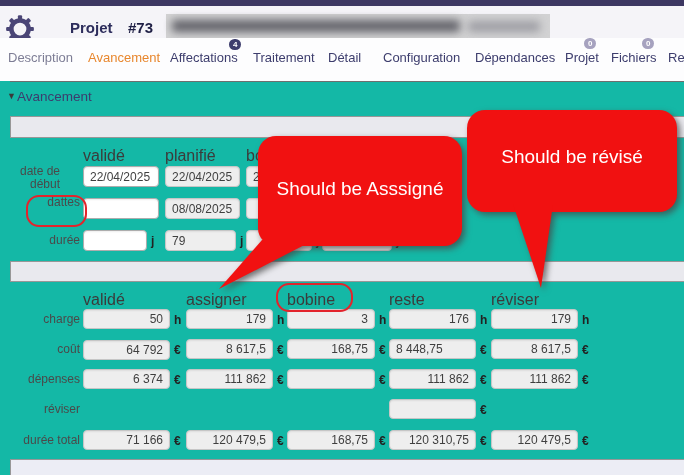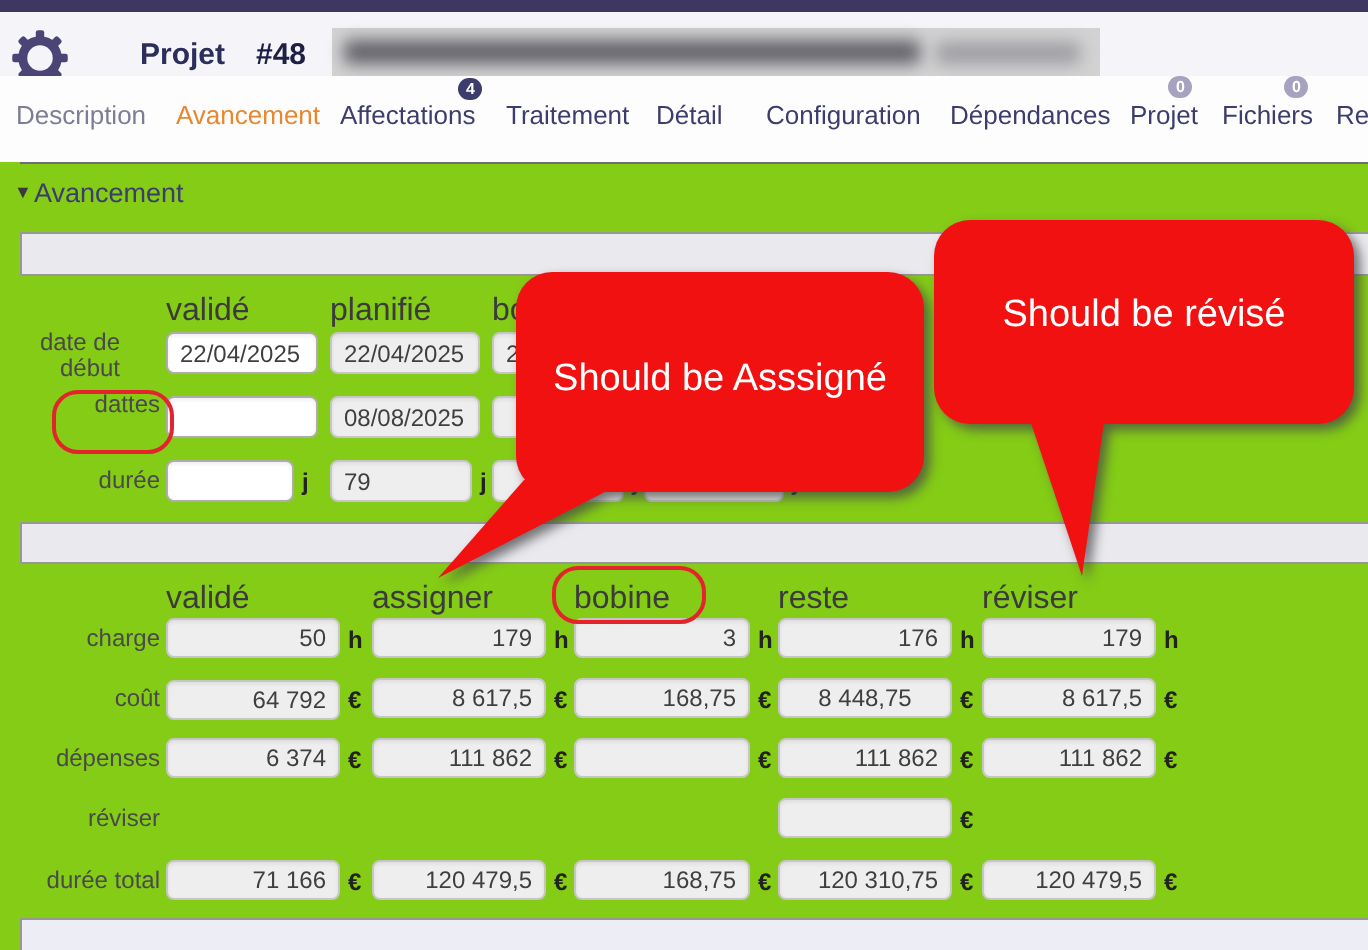--- a/index.html
+++ b/index.html
@@ -1,17 +1,17 @@
 <!DOCTYPE html>
 <html><head>
 <meta charset="utf-8">
 <style>
   html,body{margin:0;padding:0;background:#fff;}
   .screen{position:relative;width:684px;height:475px;overflow:hidden;
-          font-family:"Liberation Sans","DejaVu Sans",sans-serif;background:#84cc16;}
+          font-family:"Liberation Sans","DejaVu Sans",sans-serif;background:#14b8a6;}
   .topstrip{position:absolute;left:0;top:0;width:684px;height:6px;background:#3d3762;}
   .headerbar{position:absolute;left:0;top:6px;width:684px;height:32px;background:#f5f4f8;}
   .gear{position:absolute;left:5px;top:8px;width:30px;height:30px;}
   .app-title{position:absolute;top:13px;font-size:15px;font-weight:bold;color:#2d2d5c;}
   .t-projet{left:70px;} .t-id{left:128px;color:#1f1f45;}
   .redacted{position:absolute;left:166px;top:8px;width:384px;height:24px;background:#d2d2d3;}
   .redacted .blur1{position:absolute;left:6px;top:6px;width:288px;height:12px;background:#63636a;filter:blur(4px);border-radius:3px;}
   .redacted .blur2{position:absolute;left:302px;top:7px;width:72px;height:11px;background:#9e9ea4;filter:blur(4px);border-radius:3px;}
   .tabsrow{position:absolute;left:0;top:38px;width:684px;height:43px;background:#fdfdfe;}
   .tab{position:absolute;top:12px;font-size:13px;color:#3d3d6d;cursor:pointer;white-space:nowrap;}
@@ -57,21 +57,21 @@
         <rect x="17.2" y="1.5" width="5.6" height="8" rx="1.5" transform="rotate(90 20 20)"></rect>
         <rect x="17.2" y="1.5" width="5.6" height="8" rx="1.5" transform="rotate(135 20 20)"></rect>
         <rect x="17.2" y="1.5" width="5.6" height="8" rx="1.5" transform="rotate(180 20 20)"></rect>
         <rect x="17.2" y="1.5" width="5.6" height="8" rx="1.5" transform="rotate(225 20 20)"></rect>
         <rect x="17.2" y="1.5" width="5.6" height="8" rx="1.5" transform="rotate(270 20 20)"></rect>
         <rect x="17.2" y="1.5" width="5.6" height="8" rx="1.5" transform="rotate(315 20 20)"></rect>
       </g>
       <circle cx="20" cy="20" r="11.5" fill="none" stroke="#4a4576" stroke-width="6"></circle>
     </svg>
     <span class="app-title t-projet">Projet</span>
-    <span class="app-title t-id">#48</span>
+    <span class="app-title t-id">#73</span>
     <div class="redacted">
       <div class="blur1"></div>
       <div class="blur2"></div>
     </div>
   </div>
 
   <div class="tabsrow">
     <span class="tab muted" style="left:8px">Description</span>
     <span class="tab active" style="left:88px">Avancement</span>
     <span class="tab" style="left:170px">Affectations</span>
@@ -135,21 +135,21 @@
       <div class="unit" style="left: 480px; top: 313px;">h</div>
       <input type="text" class="fld ro" readonly="" value="179" style="left: 491px; top: 309px; width: 87px; height: 20px; text-align: right;">
       <div class="unit" style="left: 582px; top: 313px;">h</div>
       <div class="rowlabel" style="left: 8px; top: 343px; width: 72px;">coût</div>
       <input type="text" class="fld ro" readonly="" value="64 792" style="left: 83px; top: 340px; width: 87px; height: 20px; text-align: right;">
       <div class="unit" style="left: 174px; top: 343px;">€</div>
       <input type="text" class="fld ro" readonly="" value="8 617,5" style="left: 186px; top: 339px; width: 87px; height: 20px; text-align: right;">
       <div class="unit" style="left: 277px; top: 343px;">€</div>
       <input type="text" class="fld ro" readonly="" value="168,75" style="left: 287px; top: 339px; width: 88px; height: 20px; text-align: right;">
       <div class="unit" style="left: 379px; top: 343px;">€</div>
-      <input type="text" class="fld ro" readonly="" value="8 448,75" style="left: 389px; top: 339px; width: 87px; height: 20px; text-align: center;">
+      <input type="text" class="fld ro" readonly="" value="8 448,75" style="left: 389px; top: 339px; width: 87px; height: 20px; text-align: left;">
       <div class="unit" style="left: 480px; top: 343px;">€</div>
       <input type="text" class="fld ro" readonly="" value="8 617,5" style="left: 491px; top: 339px; width: 87px; height: 20px; text-align: right;">
       <div class="unit" style="left: 582px; top: 343px;">€</div>
       <div class="rowlabel" style="left: 8px; top: 373px; width: 72px;">dépenses</div>
       <input type="text" class="fld ro" readonly="" value="6 374" style="left: 83px; top: 369px; width: 87px; height: 20px; text-align: right;">
       <div class="unit" style="left: 174px; top: 373px;">€</div>
       <input type="text" class="fld ro" readonly="" value="111 862" style="left: 186px; top: 369px; width: 87px; height: 20px; text-align: right;">
       <div class="unit" style="left: 277px; top: 373px;">€</div>
       <input type="text" class="fld ro" readonly="" style="left: 287px; top: 369px; width: 88px; height: 20px; text-align: right;">
       <div class="unit" style="left: 379px; top: 373px;">€</div>

